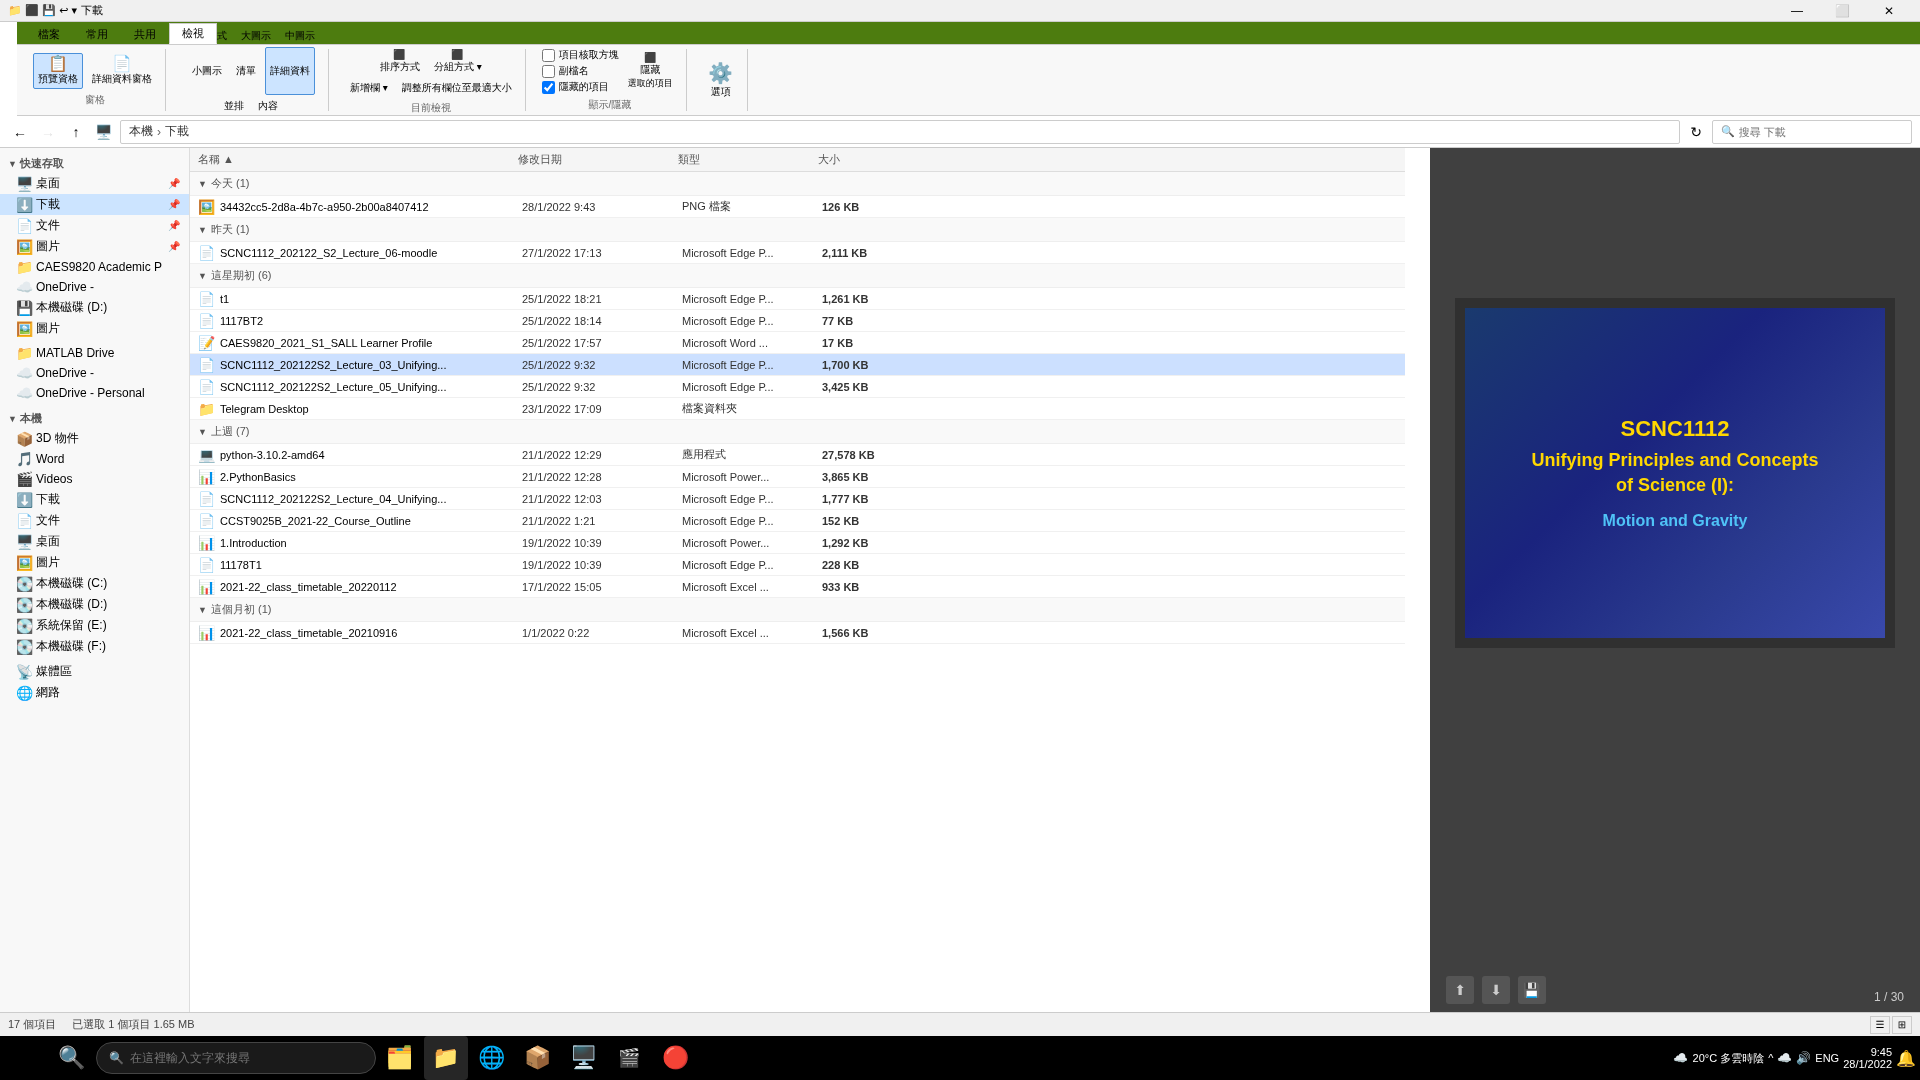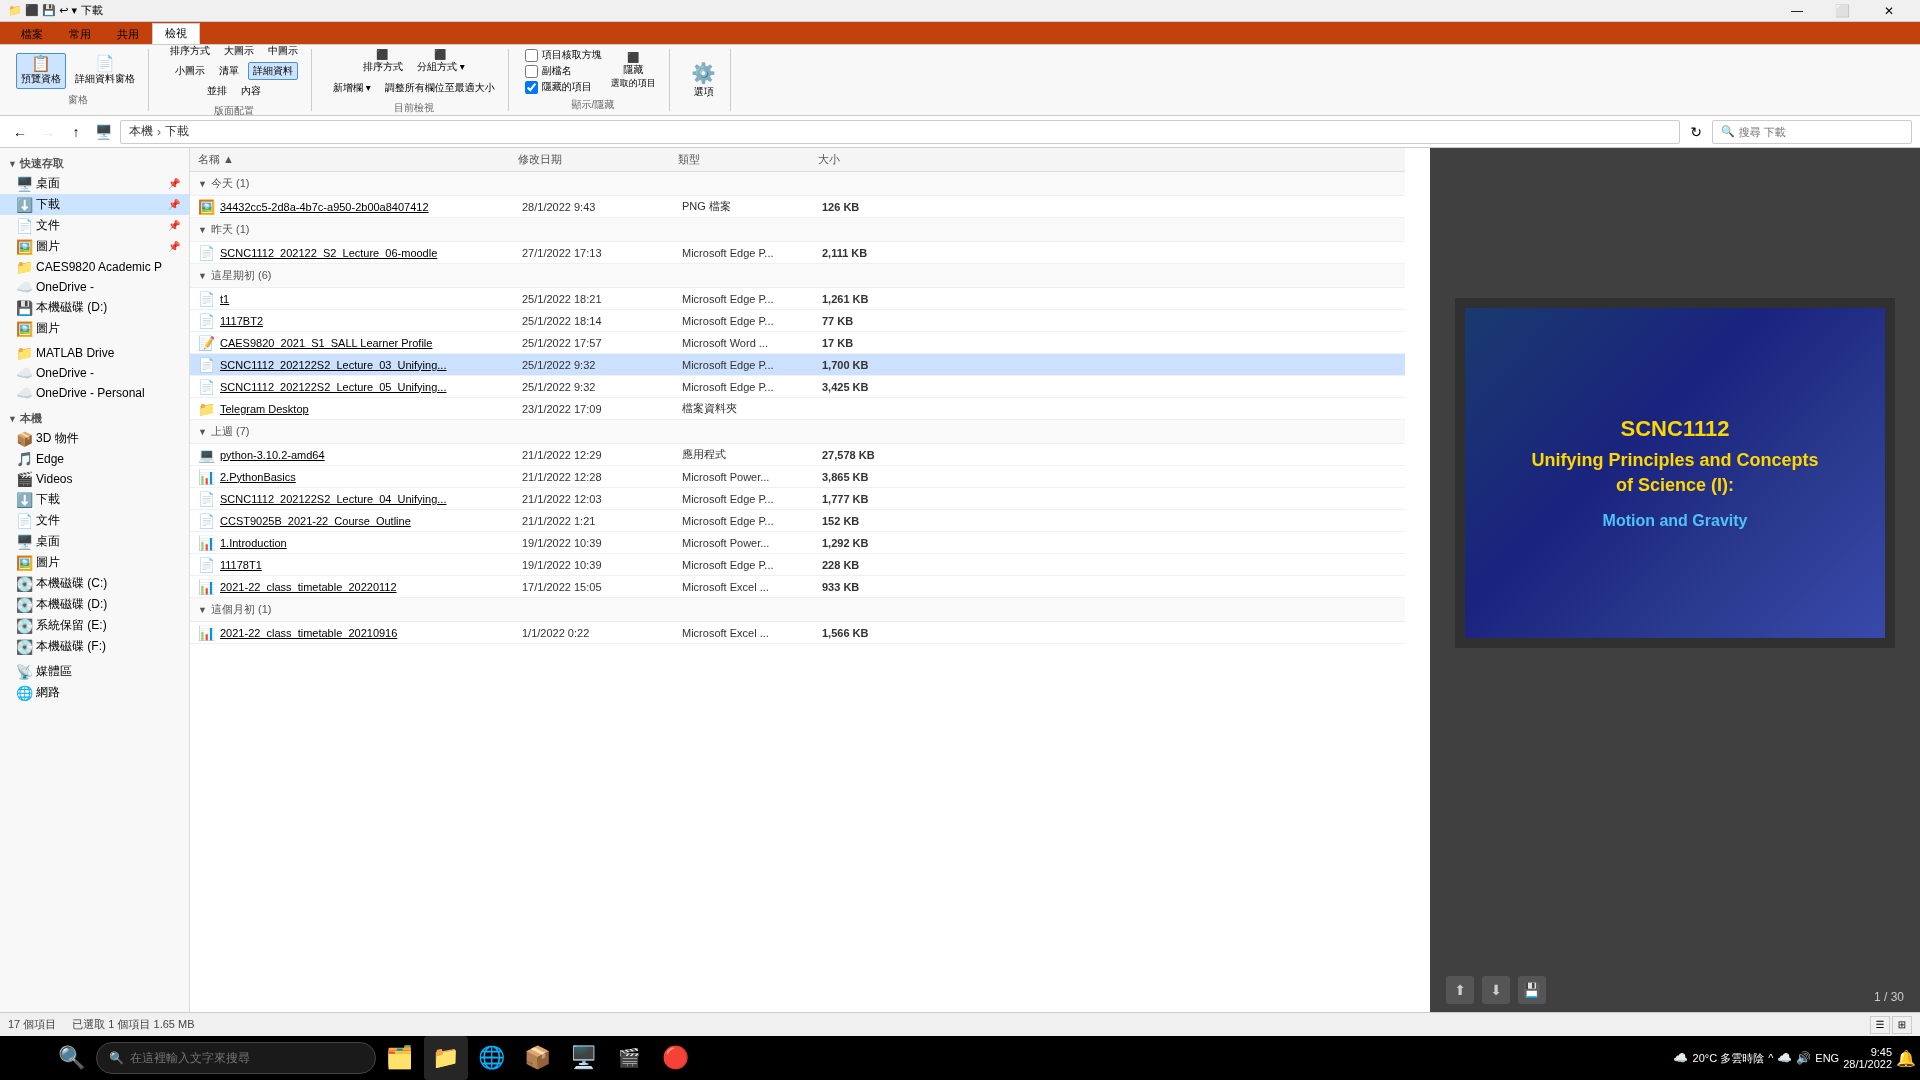--- a/index.html
+++ b/index.html
@@ -17,22 +17,23 @@
     }
     .title-bar-left { display: flex; align-items: center; gap: 4px; }
     .title-bar-left span { font-size: 11px; }
     .title-bar-controls { display: flex; gap: 0; }
     .title-bar-controls button {
       width: 46px; height: 22px; border: none; background: transparent; cursor: pointer; font-size: 12px;
     }
 
     
     .ribbon {
-      background: #c2410c;
+      background: #4d7c0f;
       border-bottom: 1px solid #ccc;
+      margin-left: 17px;
     }
     .ribbon-tabs {
       display: flex;
       height: 22px;
       align-items: flex-end;
       padding: 0 8px;
     }
     .ribbon-tab {
       padding: 2px 12px;
       font-size: 11px;
@@ -208,21 +209,21 @@
     .file-row {
       display: flex;
       align-items: center;
       padding: 2px 8px;
       border-bottom: 1px solid #f0f0f0;
       cursor: pointer;
       min-height: 22px;
     }
     .file-row.selected { background: #cce0ff; }
     .file-icon { width: 18px; margin-right: 4px; font-size: 14px; flex-shrink: 0; }
-    .file-name { width: 302px; font-size: 11px; overflow: hidden; text-overflow: ellipsis; white-space: nowrap; text-decoration: underline; }
+    .file-name { width: 302px; font-size: 11px; overflow: hidden; text-overflow: ellipsis; white-space: nowrap; }
     .file-date { width: 160px; font-size: 11px; color: #333; }
     .file-type { width: 140px; font-size: 11px; color: #333; overflow: hidden; text-overflow: ellipsis; white-space: nowrap; }
     .file-size { width: 100px; font-size: 11px; color: #333; font-weight: bold; }
 
     
     .preview-pane {
       width: 490px;
       background: #404040;
       display: flex;
       flex-direction: column;
@@ -432,21 +433,21 @@
 
     <div class="ribbon-group">
       <div class="ribbon-row">
         <div class="ribbon-btn-sm">排序方式</div>
         <div class="ribbon-btn-sm">大圖示</div>
         <div class="ribbon-btn-sm">中圖示</div>
       </div>
       <div class="ribbon-row">
         <div class="ribbon-btn-sm">小圖示</div>
         <div class="ribbon-btn-sm">清單</div>
-        <div class="ribbon-btn-sm active" style="background:#cce4ff;border:1px solid #4a90d9;padding:1px 4px;border-radius:2px;cursor:pointer;">詳細資料</div>
+        <div class="ribbon-btn-sm active" style="background:#cce4ff;border:1px solid #4a90d9;padding:16px 4px;border-radius:2px;cursor:pointer;">詳細資料</div>
       </div>
       <div class="ribbon-row">
         <div class="ribbon-btn-sm">並排</div>
         <div class="ribbon-btn-sm">內容</div>
       </div>
       <div class="ribbon-group-label">版面配置</div>
     </div>
 
     <div class="ribbon-group">
       <div class="ribbon-row">
@@ -569,21 +570,21 @@
     <div class="sidebar-section">
       <div class="sidebar-header">
         <span class="triangle">▼</span> 本機
       </div>
       <div class="sidebar-item">
         <span class="sidebar-item-icon">📦</span>
         <span>3D 物件</span>
       </div>
       <div class="sidebar-item">
         <span class="sidebar-item-icon">🎵</span>
-        <span>Edge</span>
+        <span>Word</span>
       </div>
       <div class="sidebar-item">
         <span class="sidebar-item-icon">🎬</span>
         <span>Videos</span>
       </div>
       <div class="sidebar-item">
         <span class="sidebar-item-icon">⬇️</span>
         <span>下載</span>
       </div>
       <div class="sidebar-item">

